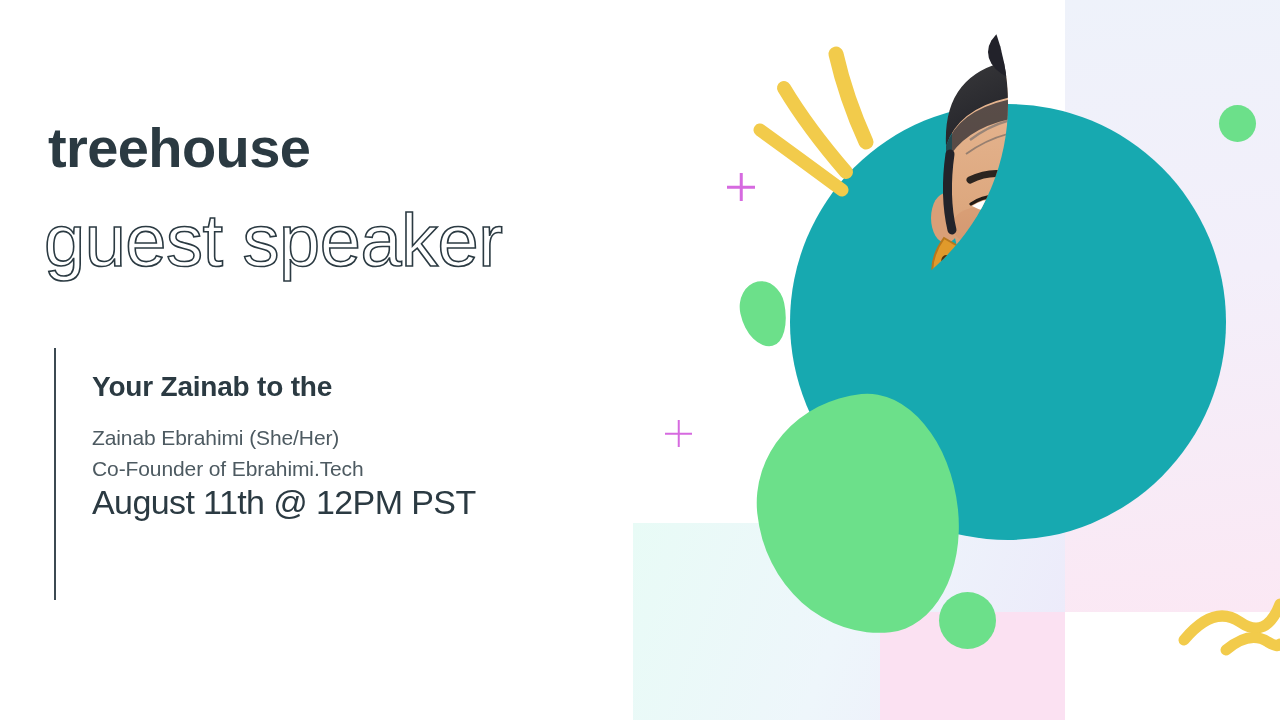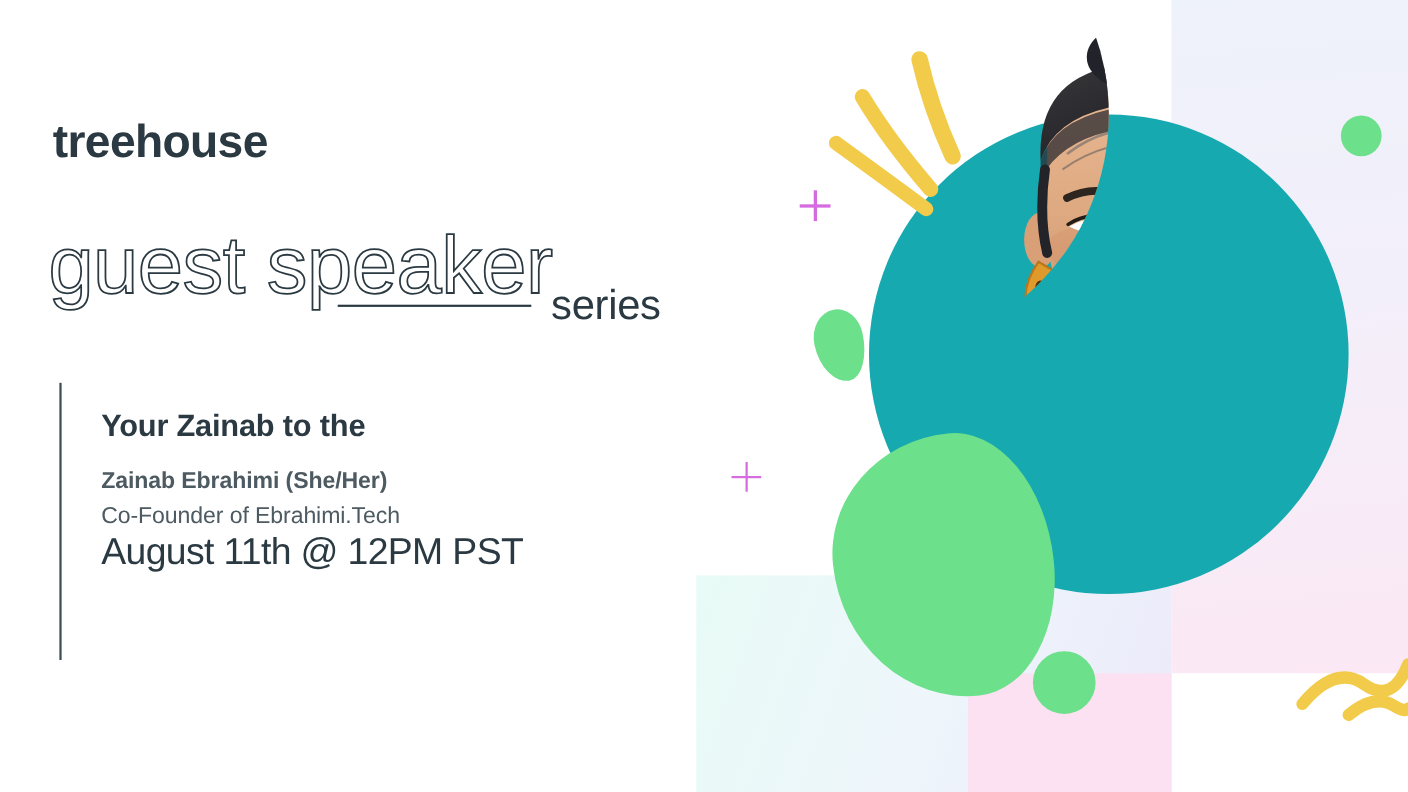--- a/index.html
+++ b/index.html
@@ -65,22 +65,22 @@
   .plus::before, .plus::after {
     content:""; position:absolute; background:#d66ae0;
   }
   .plus::before { left:50%; top:0; width:2.5px; height:100%; transform:translateX(-50%); }
   .plus::after  { top:50%; left:0; height:2.5px; width:100%; transform:translateY(-50%); }
   .plus-a { left:727px; top:173px; width:28px; height:28px; }
   .plus-b { left:665px; top:420px; width:27px; height:27px; }
 
   
   .brandmark {
-    position:absolute; left:48px; top:108px;
-    font-size:42px; font-weight:600; letter-spacing:-0.6px; color:#2b3a42;
+    position:absolute; left:48px; top:120px;
+    font-size:56px; font-weight:600; letter-spacing:-0.6px; color:#2b3a42;
     line-height:1;
   }
   .headline-outline {
     position:absolute; left:44px; top:162px;
     font-size:74px; font-weight:500; letter-spacing:-0.5px;
     line-height:1.05;
     color:transparent;
     margin-top:40px;
     -webkit-text-stroke:1.6px #2b3a42;
   }
@@ -98,21 +98,21 @@
     background:#3c4a52;
   }
 
   .detail-block { position:absolute; left:92px; top:368px; width:520px; }
   .talk-title {
     font-size:28px; font-weight:600; color:#2b3a42; line-height:1.36; letter-spacing:-0.2px;
   }
   .speaker-name, .speaker-role {
     font-size:21px; font-weight:400; color:#4d5a61; line-height:1.45; letter-spacing:-0.1px;
   }
-  .speaker-name { margin-top:17px;font-weight:bold; }
+  .speaker-name { margin-top:17px; }
   .datetime {
     font-size:34px; font-weight:400; color:#2b3a42; letter-spacing:-0.6px; line-height:1.1;
   }
 </style>
 </head>
 <body>
 
 <div id="stage">
 
   <div class="panel-right"></div>
@@ -274,24 +274,20 @@
     </g>
   </svg>
 
   <div class="plus plus-a"></div>
   <div class="plus plus-b"></div>
 
   <div class="brandmark">treehouse</div>
 
   <div class="headline-outline">guest speaker</div>
 
-  <div class="series-row">
-    <div class="series-rule"></div>
-    <div class="series-word">series</div>
-  </div>
 
   <div class="vrule"></div>
 
   <div class="detail-block">
     <div class="talk-title">Your Zainab to the</div>
     <div class="speaker-name">Zainab Ebrahimi (She/Her)</div>
     <div class="speaker-role">Co-Founder of Ebrahimi.Tech</div>
     <div class="datetime">August 11th @ 12PM PST</div>
   </div>
 

